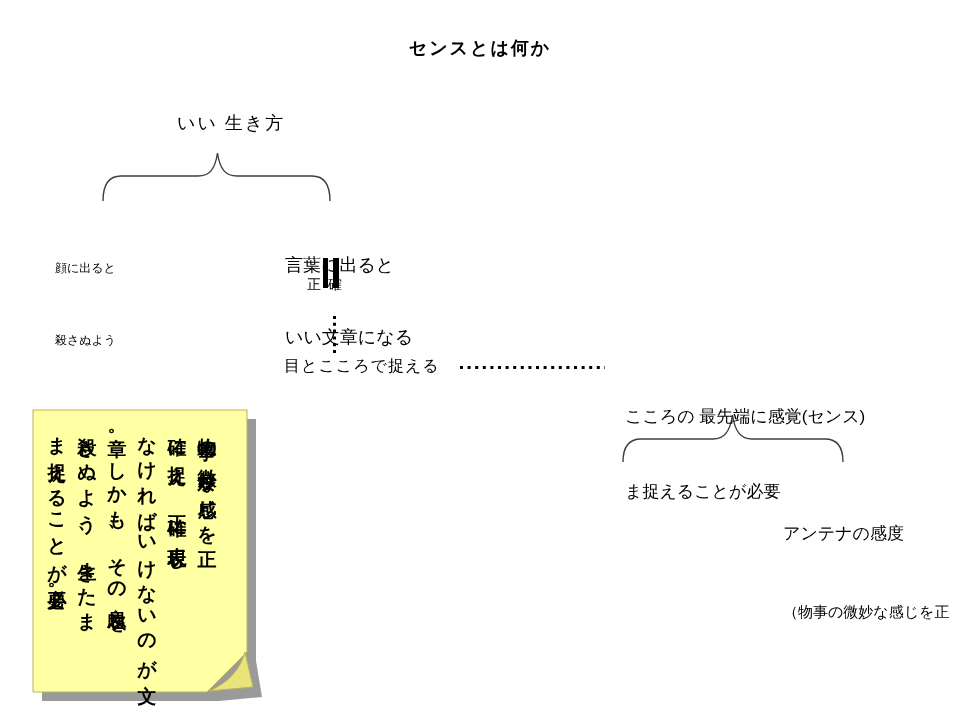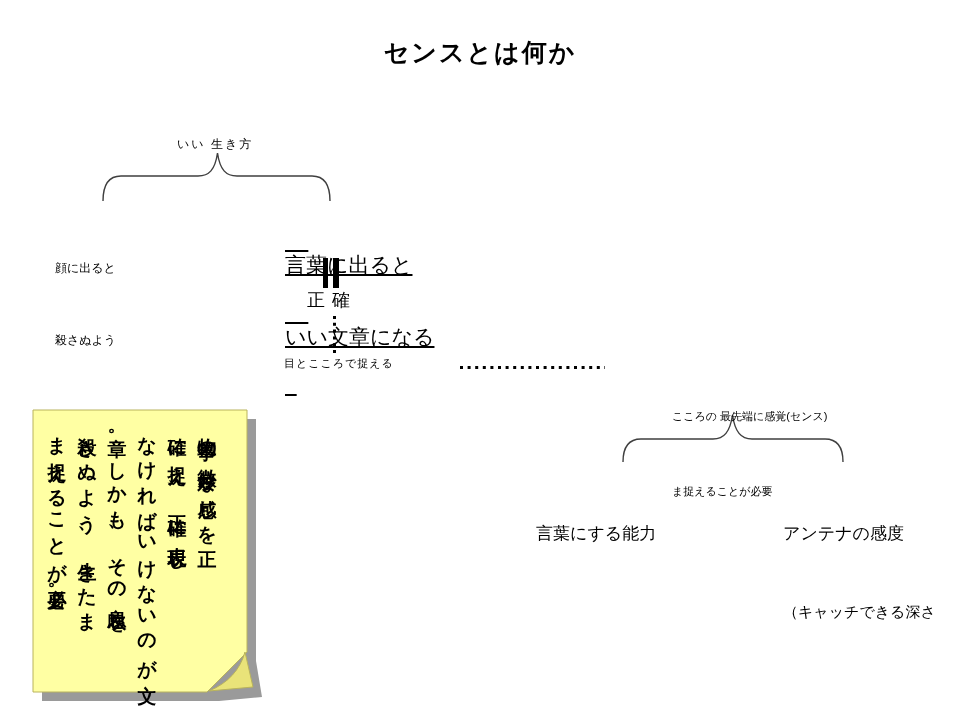--- a/index.html
+++ b/index.html
@@ -1,27 +1,27 @@
 <!DOCTYPE html>
 <html><head>
 <meta charset="utf-8">
 <style>
   html,body{margin:0;padding:0;background:#fff;}
   .slide{
     position:relative;width:960px;height:720px;background:#ffffff;
     font-family:"Liberation Sans","DejaVu Sans",sans-serif;color:#000;overflow:hidden;
   }
   .t{position:absolute;white-space:pre;}
-  .title{left:0;top:36px;width:100%;text-align:center;font-size:25px;font-weight:bold;letter-spacing:2px;}
-  .root{left:177px;top:136px;font-size:12px;letter-spacing:2px;}
+  .title{left:0;top:36px;width:100%;text-align:center;font-size:18px;font-weight:bold;letter-spacing:2px;}
+  .root{left:177px;top:111px;font-size:18px;letter-spacing:2px;}
   .face{left:55px;top:208px;font-size:12px;line-height:24px;}
-  .words{left:285px;top:205px;font-size:21px;line-height:24px;text-decoration:underline;}
-  .accurate{left:307px;top:288px;font-size:18px;letter-spacing:7px;}
-  .capture{left:284px;top:356px;font-size:11px;letter-spacing:1px;}
-  .sense{left:625px;top:354px;font-size:11px;line-height:25px;margin-left:47px;}
+  .words{left:285px;top:205px;font-size:18px;line-height:24px;}
+  .accurate{left:307px;top:276px;font-size:14px;letter-spacing:7px;}
+  .capture{left:284px;top:356px;font-size:16px;letter-spacing:1px;}
+  .sense{left:625px;top:354px;font-size:17px;line-height:25px;}
   .child{font-size:15px;line-height:26px;}
   .child .big{font-size:17px;}
   .verbalize{left:536px;top:469px;}
   .antenna{left:783px;top:469px;}
   .overlay{position:absolute;left:0;top:0;width:960px;height:720px;pointer-events:none;}
   .note-text{
     left:36px;top:423px;width:186px;height:262px;
     writing-mode:vertical-rl;text-orientation:upright;
     white-space:pre-line;font-size:19px;font-weight:bold;
     line-height:30px;letter-spacing:3px;
@@ -73,26 +73,25 @@
   <div class="t accurate">正確</div>
 
   <div class="t capture">目とこころで捉える</div>
 
   <div class="t sense">
     <div>こころの 最先端に感覚(センス)</div>
     <div>ま捉えることが必要</div>
   </div>
 
   <div class="t child verbalize">
-    <div class="big">言葉にする能力</div>
   </div>
 
   <div class="t child antenna">
     <div class="big">アンテナの感度</div>
-    <div>（キャッチできる深さ</div>
+    <div>（物事の微妙な感じを正</div>
   </div>
 
   <div class="t note-text">物事の微妙な感じを正
 確に捉え、正確に表現し
 なければいけないのが文
 章。しかも、その息吹を
 殺さぬよう、生きたま
 ま捉えることが必要。</div>
 
 </div>

